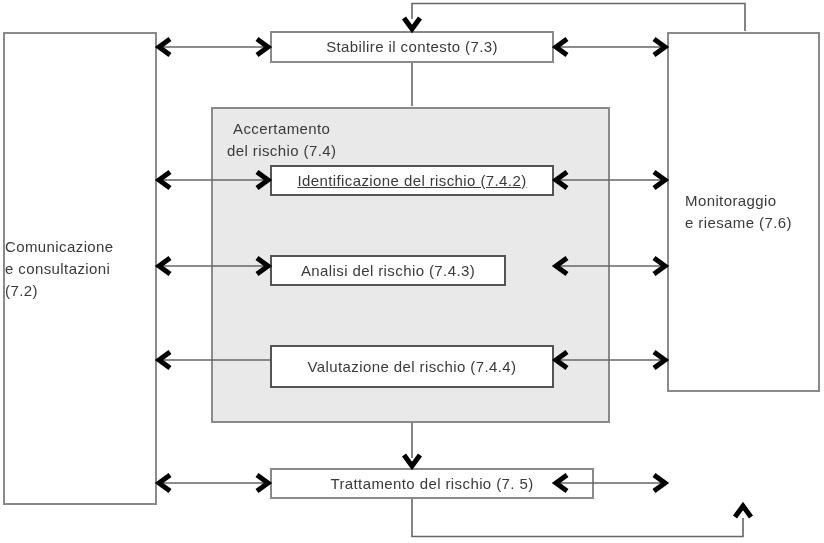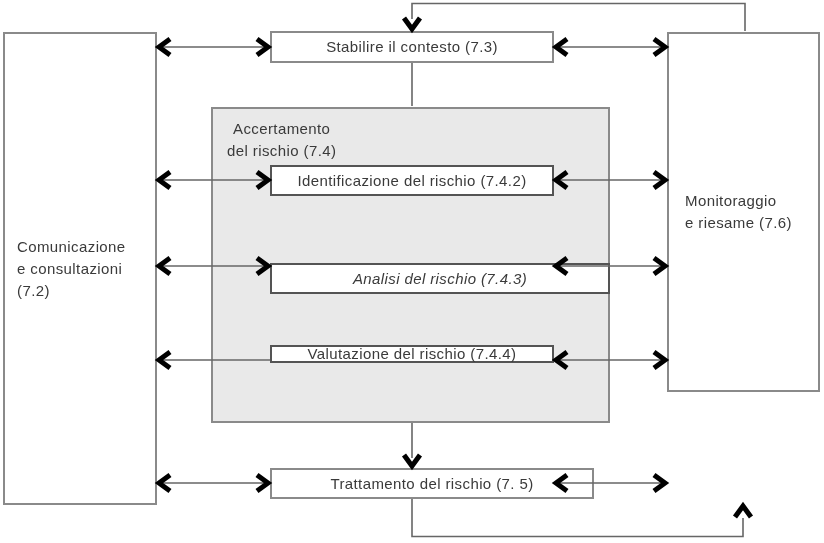--- a/index.html
+++ b/index.html
@@ -81,26 +81,26 @@
   }
   .group-label{
     position:absolute;
     left:14px; top:9px;
     font-size:15px;
     letter-spacing:0.4px;
     line-height:22px;
     white-space:pre-line;
   }
   
-  .n-communication{ left:3px;  top:32px;  width:154px; height:473px; padding-left:12px; }
+  .n-communication{ left:3px;  top:32px;  width:154px; height:473px; }
   .n-monitoring  { left:667px; top:32px;  width:153px; height:360px; padding-left:16px; }
   .n-context     { left:270px; top:31px;  width:284px; height:32px; }
-  .n-identification{ left:270px; top:165px; width:284px; height:31px; }
-  .n-analysis    { left:270px; top:263px; width:340px; height:31px;font-style:italic; }
-  .n-evaluation  { left:270px; top:345px; width:284px; height:18px; }
+  .n-identification{ left:270px; top:165px; width:284px; height:31px;text-decoration:underline; }
+  .n-analysis    { left:270px; top:255px; width:236px; height:31px; }
+  .n-evaluation  { left:270px; top:345px; width:284px; height:43px; }
   .n-treatment   { left:270px; top:468px; width:324px; height:31px; }
 </style>
 </head>
 <body>
 
 <div class="stage">
 
   <svg class="wires" viewBox="0 0 824 543">
 
     <g>

